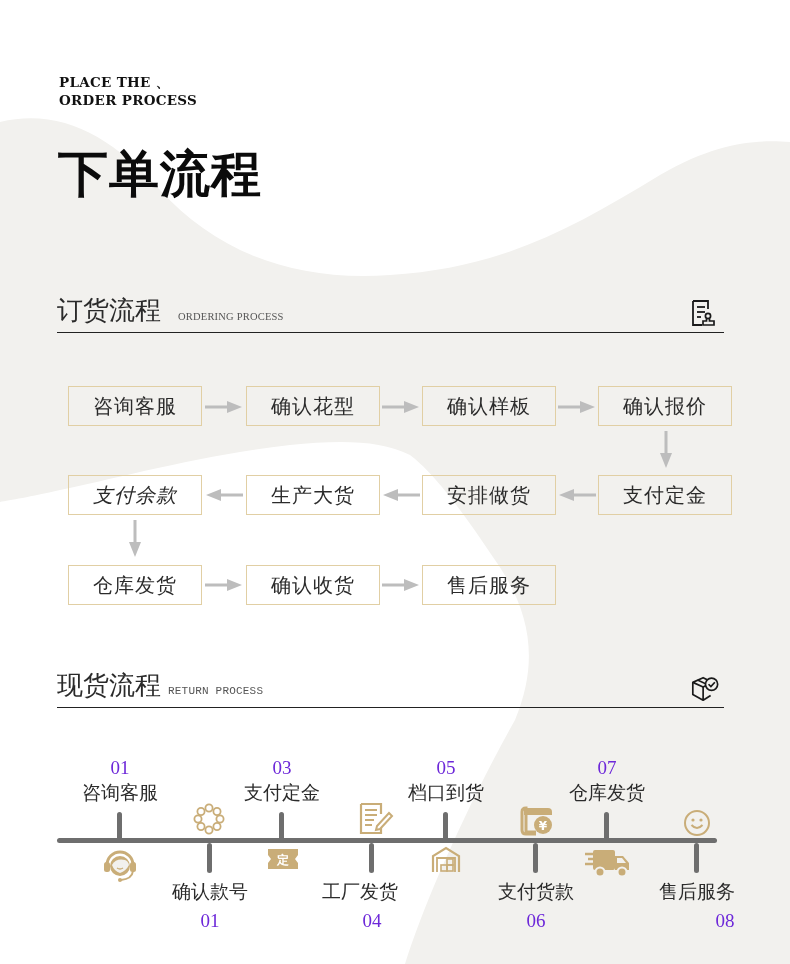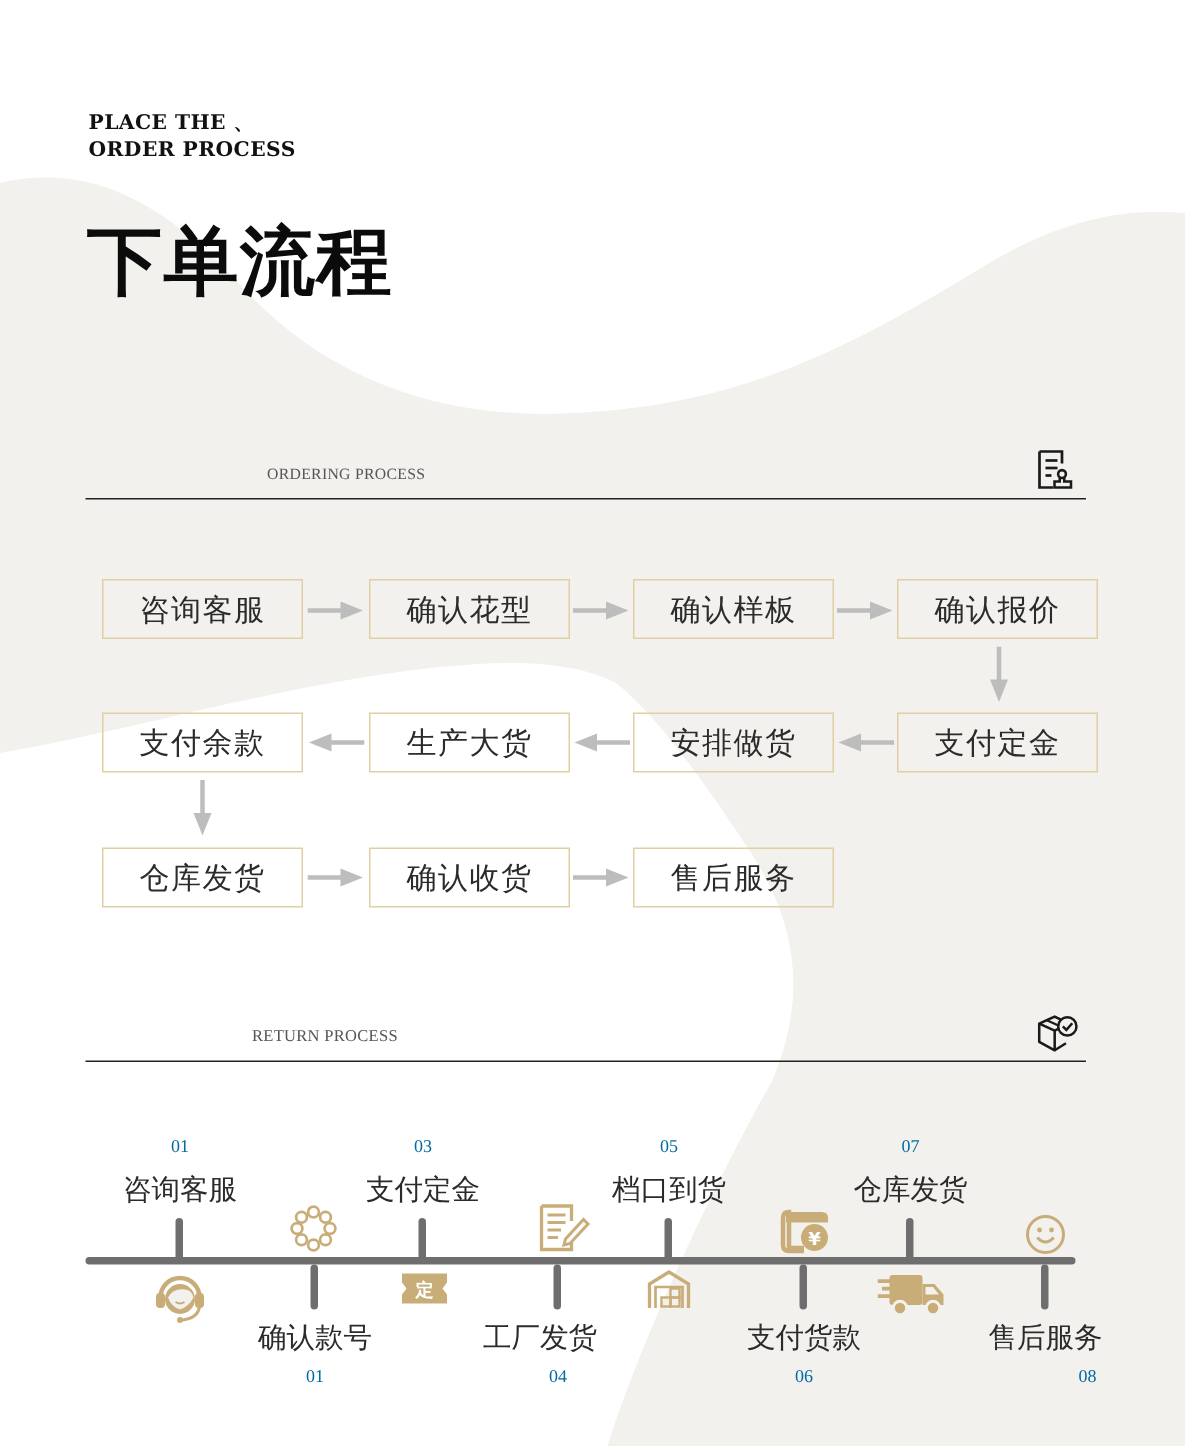--- a/index.html
+++ b/index.html
@@ -30,41 +30,41 @@
     position: absolute; left: 0; bottom: 8px;
     font-size: 26px; line-height: 30px; color: #2a2a2a;
     font-family: "DejaVu Serif", "Liberation Serif", serif;
   }
   .section-head .en {
     position: absolute; bottom: 11px;
     font-size: 10.5px; color: #555; letter-spacing: 0.2px;
     white-space: nowrap;
   }
   .section-head .en.serif { font-family: "Liberation Serif", "DejaVu Serif", serif; }
-  .section-head .en.sans { font-family: Liberation Serif, serif; font-size: 11px; }
+  .section-head .en.sans { font-family: Liberation Mono, monospace; font-size: 11px; }
   .section-head .rule {
     position: absolute; left: 0; right: 0; bottom: 0; height: 1.5px; background: #222;
   }
   .section-head .icon { position: absolute; right: 6px; bottom: 5px; width: 30px; height: 30px; }
 
   .flow-box {
     position: absolute; width: 134px; height: 40px;
     border: 1.5px solid #e1cfa4; background: transparent;
     display: flex; align-items: center; justify-content: center;
     font-size: 20px; color: #2b2b2b; letter-spacing: 1px;
     font-family: "DejaVu Serif", "Liberation Serif", serif;
     z-index: 1;
   }
   .arrow { position: absolute; z-index: 1; }
 
   .tl-line { position: absolute; left: 57px; top: 838px; width: 660px; height: 5px; background: #6e6e6e; border-radius: 3px; z-index: 1; }
   .tick { position: absolute; width: 5px; height: 30px; background: #6e6e6e; border-radius: 3px; z-index: 1; }
   .tl-num {
     position: absolute; width: 120px; text-align: center;
-    font-size: 12px; color: #0369a1; font-family: "Liberation Serif", "DejaVu Serif", serif; z-index: 1;
+    font-size: 19px; color: #6d28d9; font-family: "Liberation Serif", "DejaVu Serif", serif; z-index: 1;
   }
   .tl-label {
     position: absolute; width: 120px; text-align: center;
     font-size: 19px; color: #2b2b2b; font-family: "DejaVu Serif", "Liberation Serif", serif; z-index: 1;
     white-space: nowrap;
   }
   .tl-icon { position: absolute; z-index: 1; }
 </style>
 </head>
 <body>
@@ -73,20 +73,21 @@
   <path d="M0,122 C60,108 110,135 160,190 C215,250 290,282 390,275 C500,268 570,230 660,175 C720,140 760,140 790,142 L790,964 L405,964 C425,900 470,800 515,720 C540,660 530,610 495,560 C455,500 430,470 410,455 C380,440 340,440 290,445 C200,455 110,480 60,490 C30,497 10,500 0,502 Z" fill="#f2f1ee"></path>
 </svg>
 
 <div class="layer eyebrow">
   <div>PLACE THE 、</div>
   <div>ORDER PROCESS</div>
 </div>
 <div class="layer hero-title">下单流程</div>
 
 <div class="layer section-head" style="top:289px;">
+  <span class="cn">订货流程</span>
   <span class="en serif" style="left:121px;">ORDERING PROCESS</span>
   <svg class="icon" viewBox="0 0 30 30">
     <path d="M5 3 H20 V11" fill="none" stroke="#1a1a1a" stroke-width="1.8"></path>
     <path d="M5 3 V27 H14" fill="none" stroke="#1a1a1a" stroke-width="1.8"></path>
     <line x1="9" y1="9" x2="17" y2="9" stroke="#1a1a1a" stroke-width="1.8"></line>
     <line x1="9" y1="14" x2="17" y2="14" stroke="#1a1a1a" stroke-width="1.8"></line>
     <line x1="9" y1="19" x2="13" y2="19" stroke="#1a1a1a" stroke-width="1.8"></line>
     <circle cx="20" cy="18" r="2.6" fill="none" stroke="#1a1a1a" stroke-width="1.7"></circle>
     <path d="M18.5 20.5 V23 H15 V27 H26 V23 H21.5 V20.5" fill="none" stroke="#1a1a1a" stroke-width="1.7"></path>
   </svg>
@@ -94,21 +95,21 @@
 </div>
 
 <div class="flow-box" style="left:68px; top:386px;">咨询客服</div>
 <div class="flow-box" style="left:246px; top:386px;">确认花型</div>
 <div class="flow-box" style="left:422px; top:386px;">确认样板</div>
 <div class="flow-box" style="left:598px; top:386px;">确认报价</div>
 
 <div class="flow-box" style="left:598px; top:475px;">支付定金</div>
 <div class="flow-box" style="left:422px; top:475px;">安排做货</div>
 <div class="flow-box" style="left:246px; top:475px;">生产大货</div>
-<div class="flow-box" style="left:68px; top:475px;">支付余款</div>
+<div class="flow-box" style="left:68px; top:475px;font-style:italic;">支付余款</div>
 
 <div class="flow-box" style="left:68px; top:565px;">仓库发货</div>
 <div class="flow-box" style="left:246px; top:565px;">确认收货</div>
 <div class="flow-box" style="left:422px; top:565px;">售后服务</div>
 
 <svg class="arrow" style="left:205px; top:400px;" width="38" height="14">
     <line x1="0" y1="7" x2="24" y2="7" stroke="#bdbdbd" stroke-width="3"></line>
     <polygon points="22,1 37,7 22,13" fill="#bdbdbd"></polygon>
   </svg>
 <svg class="arrow" style="left:382px; top:400px;" width="38" height="14">
@@ -146,20 +147,21 @@
 <svg class="arrow" style="left:205px; top:578px;" width="38" height="14">
     <line x1="0" y1="7" x2="24" y2="7" stroke="#bdbdbd" stroke-width="3"></line>
     <polygon points="22,1 37,7 22,13" fill="#bdbdbd"></polygon>
   </svg>
 <svg class="arrow" style="left:382px; top:578px;" width="38" height="14">
     <line x1="0" y1="7" x2="24" y2="7" stroke="#bdbdbd" stroke-width="3"></line>
     <polygon points="22,1 37,7 22,13" fill="#bdbdbd"></polygon>
   </svg>
 
 <div class="layer section-head" style="top:664px;">
+  <span class="cn">现货流程</span>
   <span class="en sans" style="left:111px;">RETURN PROCESS</span>
   <svg class="icon" style="right:4px;" viewBox="0 0 32 32">
     <path d="M3 10 L14 5 L24 10 L14 15 Z" fill="none" stroke="#1a1a1a" stroke-width="1.8" stroke-linejoin="round"></path>
     <path d="M3 10 V23 L14 29 V15" fill="none" stroke="#1a1a1a" stroke-width="1.8" stroke-linejoin="round"></path>
     <path d="M14 29 L22 24" fill="none" stroke="#1a1a1a" stroke-width="1.8"></path>
     <path d="M8 7.5 L19 12.5" fill="none" stroke="#1a1a1a" stroke-width="1.6"></path>
     <circle cx="23" cy="12" r="6.5" fill="#f2f1ee" stroke="#1a1a1a" stroke-width="1.8"></circle>
     <path d="M19.8 12 L22.3 14.5 L26.5 9.8" fill="none" stroke="#1a1a1a" stroke-width="1.8"></path>
   </svg>
   <div class="rule"></div>

